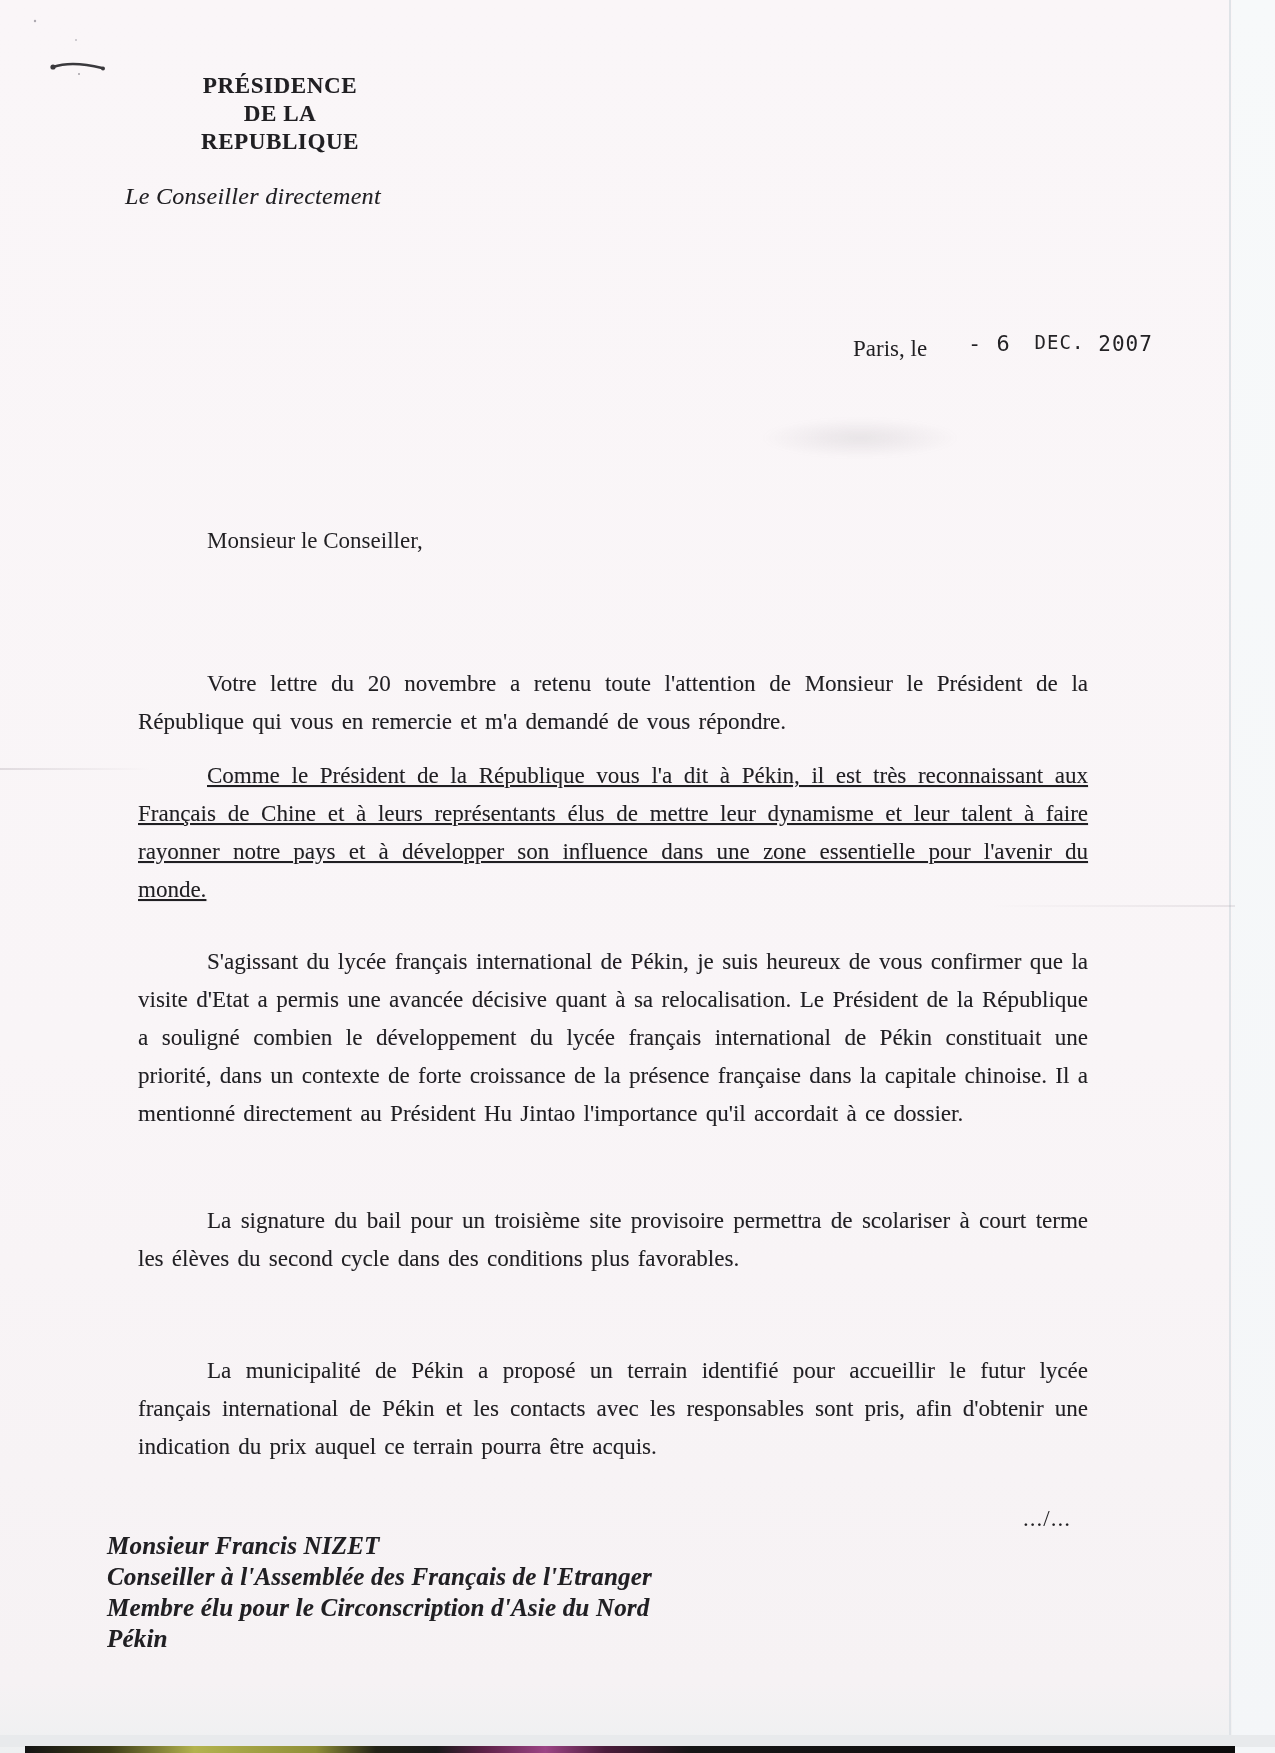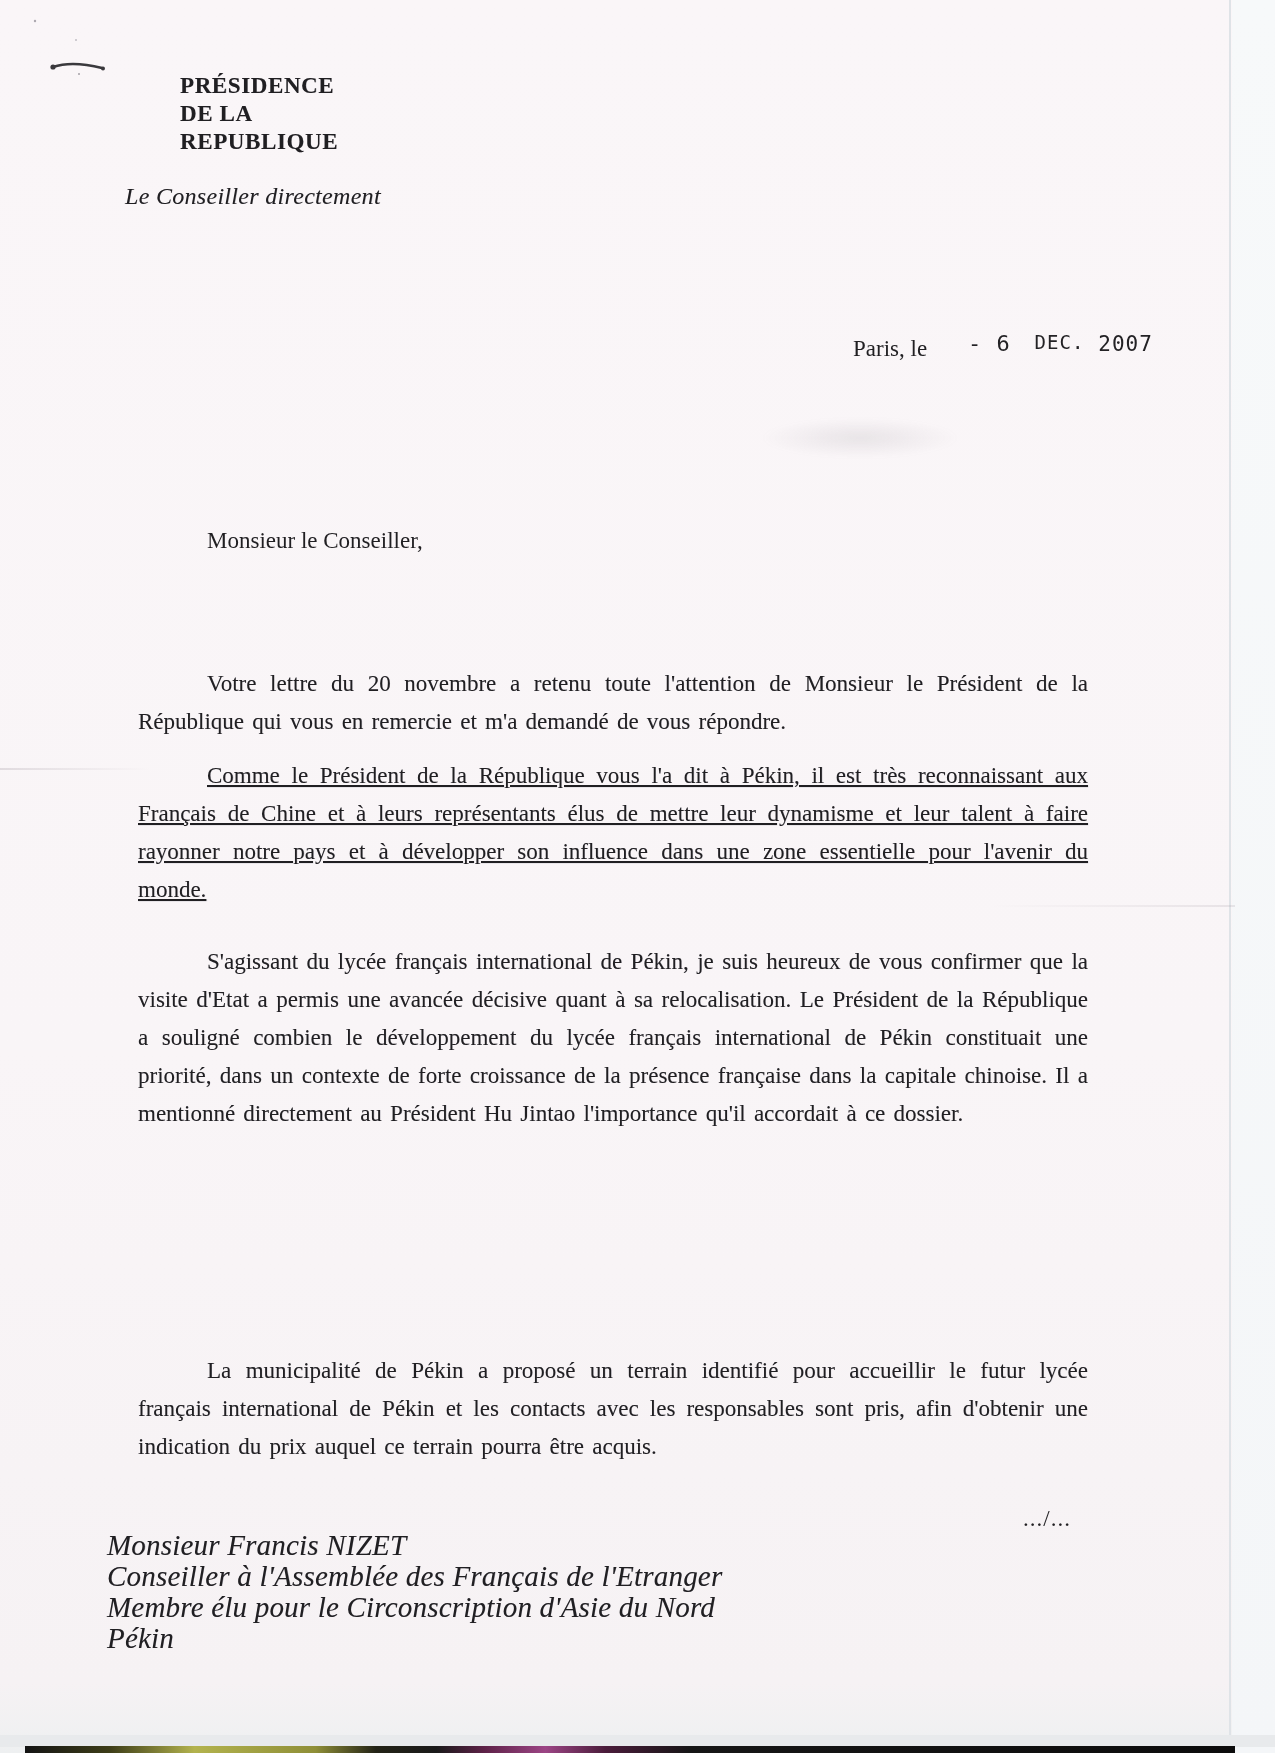--- a/index.html
+++ b/index.html
@@ -29,21 +29,21 @@
   .paper-edge-line {
     position: absolute;
     left: 1229px; top: 0;
     width: 2px; height: 1740px;
     background: #dfe3e7;
   }
   .letterhead {
     position: absolute;
     left: 180px; top: 72px;
     width: 200px;
-    text-align: left;
+    text-align: center;
     font-weight: bold;
     font-size: 23px;
     line-height: 28px;
     letter-spacing: 0.6px;
     text-shadow: 0.3px 0.3px 0.4px rgba(40,40,55,0.35);
   }
   .role-line {
     position: absolute;
     left: 125px; top: 183px;
     font-style: italic;
@@ -92,23 +92,23 @@
   .p5 { top: 1352px; }
   .continuation {
     position: absolute;
     left: 1023px; top: 1506px;
     font-size: 23px;
     letter-spacing: 1px;
   }
   .recipient {
     position: absolute;
     left: 107px; top: 1530px;
-    font-weight: normal;
+    font-weight: bold;
     font-style: italic;
-    font-size: 29px;
+    font-size: 25px;
     line-height: 31px;
     letter-spacing: 0.2px;
     text-shadow: 0.3px 0.3px 0.5px rgba(40,40,60,0.35);
   }
   
   .bleedthrough {
     position: absolute;
     left: 760px; top: 418px;
     width: 200px; height: 40px;
     background: radial-gradient(ellipse at center, rgba(120,115,125,0.13) 0%, rgba(120,115,125,0.0) 70%);
@@ -180,20 +180,21 @@
       <span class="stamp-month">DEC.</span>
       <span class="stamp-year">2007</span>
     </span>
   </div>
 
   <div class="salutation">Monsieur le Conseiller,</div>
 
   <p class="para p1">Votre lettre du 20 novembre a retenu toute l'attention de Monsieur le Président de la République qui vous en remercie et m'a demandé de vous répondre.</p>
   <p class="para p2">Comme le Président de la République vous l'a dit à Pékin, il est très reconnaissant aux Français de Chine et à leurs représentants élus de mettre leur dynamisme et leur talent à faire rayonner notre pays et à développer son influence dans une zone essentielle pour l'avenir du monde.</p>
   <p class="para p3">S'agissant du lycée français international de Pékin, je suis heureux de vous confirmer que la visite d'Etat a permis une avancée décisive quant à sa relocalisation. Le Président de la République a souligné combien le développement du lycée français international de Pékin constituait une priorité, dans un contexte de forte croissance de la présence française dans la capitale chinoise. Il a mentionné directement au Président Hu Jintao l'importance qu'il accordait à ce dossier.</p>
+  <p class="para p4">La signature du bail pour un troisième site provisoire permettra de scolariser à court terme les élèves du second cycle dans des conditions plus favorables.</p>
   <p class="para p5">La municipalité de Pékin a proposé un terrain identifié pour accueillir le futur lycée français international de Pékin et les contacts avec les responsables sont pris, afin d'obtenir une indication du prix auquel ce terrain pourra être acquis.</p>
 
   <div class="continuation">.../...</div>
 
   <footer class="recipient">
     <div>Monsieur Francis NIZET</div>
     <div>Conseiller à l'Assemblée des Français de l'Etranger</div>
     <div>Membre élu pour le Circonscription d'Asie du Nord</div>
     <div>Pékin</div>
   </footer>

